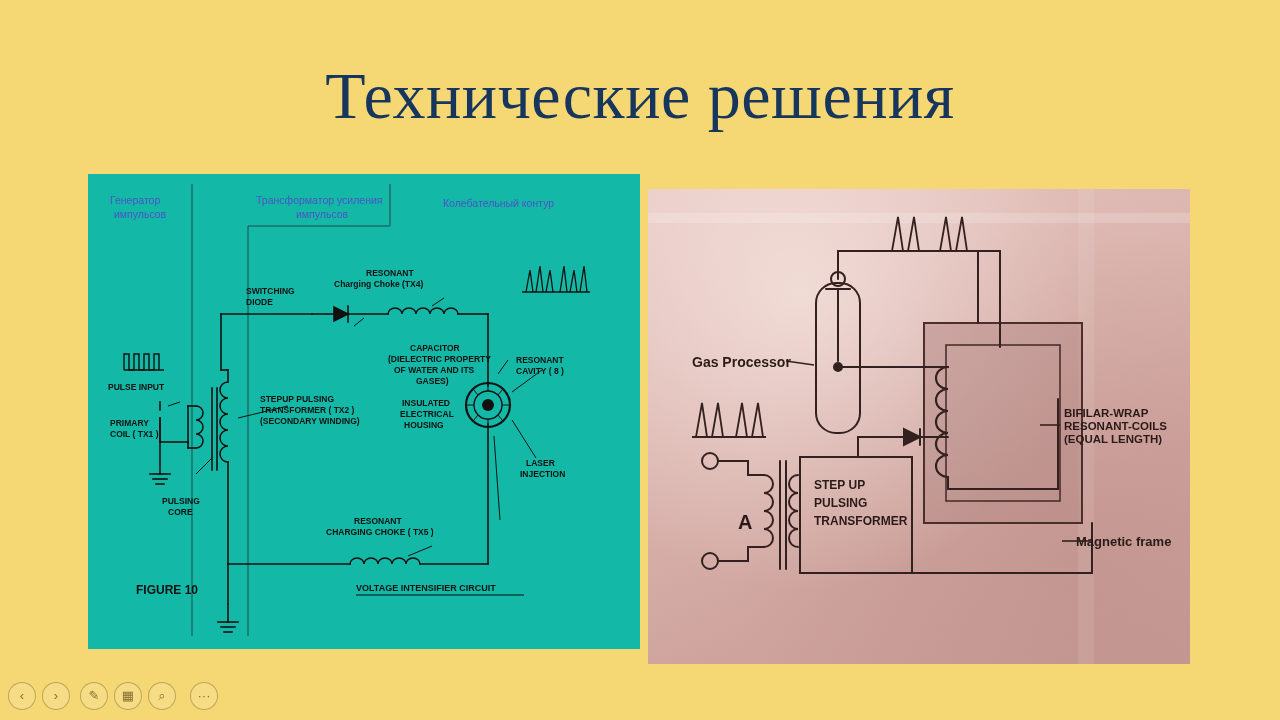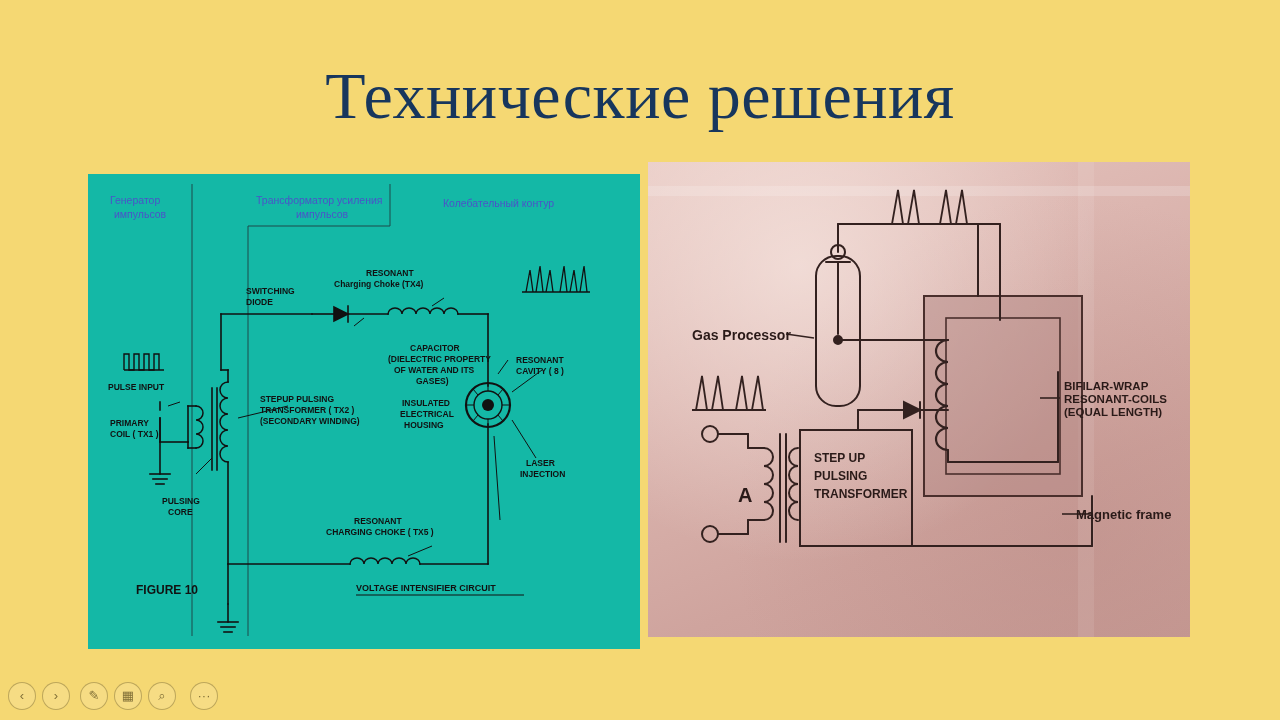--- a/index.html
+++ b/index.html
@@ -44,21 +44,21 @@
     height: 475px;
     background: #14b8a6;
     overflow: hidden;
   }
   .panel-left svg { display: block; }
 
   
   .panel-right {
     position: absolute;
     left: 648px;
-    top: 162px;
+    top: 189px;
     width: 542px;
     height: 475px;
     background: #d9b5b0;
     overflow: hidden;
     text-align: right;
   }
   .photo-bg {
     position: absolute;
     inset: 0;
     background:

